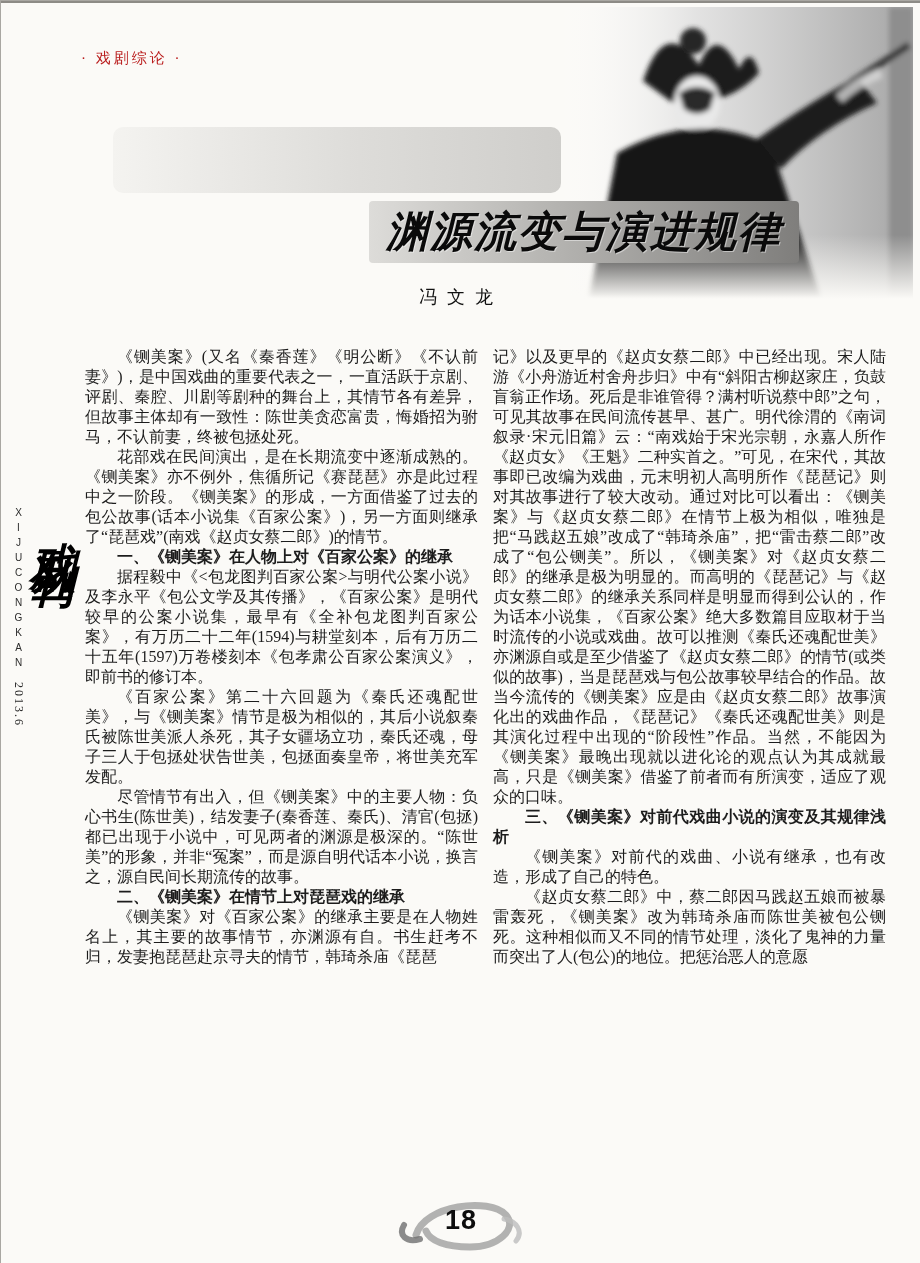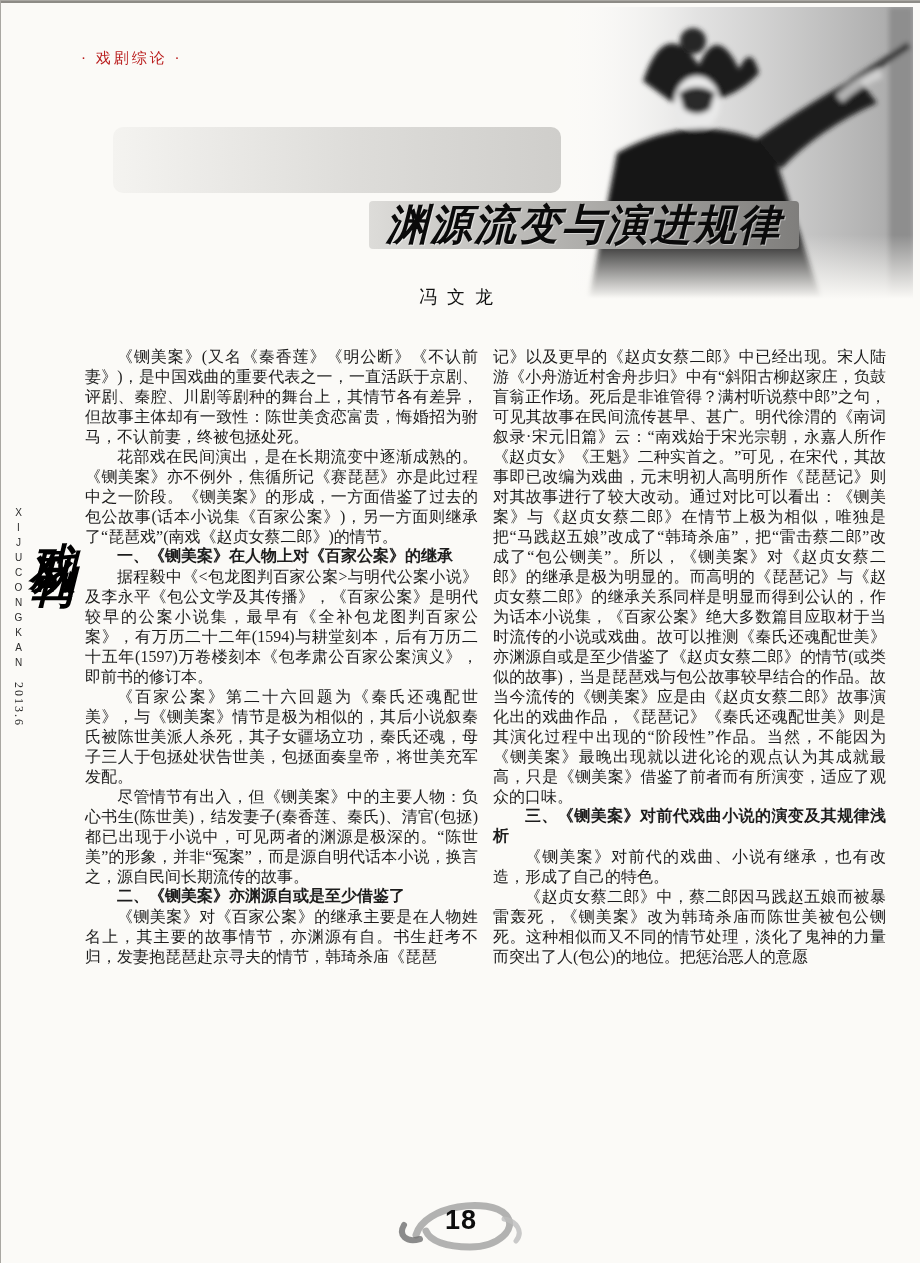--- a/index.html
+++ b/index.html
@@ -28,21 +28,21 @@
     border-radius:10px;z-index:2;
   }
   .title-line1{
     position:absolute;left:126px;top:104px;z-index:3;margin:0;
     font-family:"DejaVu Serif",serif;font-style:italic;font-weight:700;
     color:#000;white-space:nowrap;
   }
   .title-line1 .t-main{font-size:60px;letter-spacing:2px;}
   .title-line1 .t-suffix{font-size:46px;letter-spacing:4px;}
   .title-bar2{
-    position:absolute;left:368px;top:200px;width:430px;height:48px;
+    position:absolute;left:368px;top:200px;width:430px;height:62px;
     background:linear-gradient(90deg,#dddcd9 0%,#b3b2af 45%,#7f7e7c 100%);
     border-radius:4px;z-index:3;
     display:flex;align-items:center;justify-content:center;
   }
   .title-line2{
     margin:0;font-family:"DejaVu Serif",serif;font-style:italic;font-weight:700;
     font-size:42px;letter-spacing:2px;color:#0a0a0a;
     text-shadow:1px 1px 0 rgba(255,255,255,.45);
     white-space:nowrap;
   }
@@ -68,21 +68,21 @@
   .col{
     position:absolute;top:346px;width:393px;
     font-size:16px;line-height:20px;
     text-align:justify;color:#1c1c1c;
   }
   .col-left{left:84px;}
   .col-right{left:492px;}
   .col p{margin:0;text-indent:2em;}
   .col p.continuation{text-indent:0;}
   .col p.heading{
-    font-family:Liberation Mono, monospace;
+    font-family:Liberation Serif, serif;
     font-weight:700;
   }
   
   .footer{
     position:absolute;left:50%;top:1190px;transform:translateX(-50%);
     width:150px;height:66px;z-index:2;
   }
   .swirl{position:absolute;left:0;top:0;}
   .page-number{
     position:absolute;left:0;right:0;top:14px;margin:0;
@@ -148,21 +148,21 @@
     <div class="cal">戏剧丛刊</div>
   </aside>
 
   <main class="col col-left">
     <p>《铡美案》(又名《秦香莲》《明公断》《不认前妻》)，是中国戏曲的重要代表之一，一直活跃于京剧、评剧、秦腔、川剧等剧种的舞台上，其情节各有差异，但故事主体却有一致性：陈世美贪恋富贵，悔婚招为驸马，不认前妻，终被包拯处死。</p>
     <p>花部戏在民间演出，是在长期流变中逐渐成熟的。《铡美案》亦不例外，焦循所记《赛琵琶》亦是此过程中之一阶段。《铡美案》的形成，一方面借鉴了过去的包公故事(话本小说集《百家公案》)，另一方面则继承了“琵琶戏”(南戏《赵贞女蔡二郎》)的情节。</p>
     <p class="heading">一、《铡美案》在人物上对《百家公案》的继承</p>
     <p>据程毅中《&lt;包龙图判百家公案&gt;与明代公案小说》及李永平《包公文学及其传播》，《百家公案》是明代较早的公案小说集，最早有《全补包龙图判百家公案》，有万历二十二年(1594)与耕堂刻本，后有万历二十五年(1597)万卷楼刻本《包孝肃公百家公案演义》，即前书的修订本。</p>
     <p>《百家公案》第二十六回题为《秦氏还魂配世美》，与《铡美案》情节是极为相似的，其后小说叙秦氏被陈世美派人杀死，其子女疆场立功，秦氏还魂，母子三人于包拯处状告世美，包拯面奏皇帝，将世美充军发配。</p>
     <p>尽管情节有出入，但《铡美案》中的主要人物：负心书生(陈世美)，结发妻子(秦香莲、秦氏)、清官(包拯)都已出现于小说中，可见两者的渊源是极深的。“陈世美”的形象，并非“冤案”，而是源自明代话本小说，换言之，源自民间长期流传的故事。</p>
-    <p class="heading">二、《铡美案》亦渊源自或是至少借鉴了</p>
+    <p class="heading">二、《铡美案》在情节上对琵琶戏的继承</p>
     <p>《铡美案》对《百家公案》的继承主要是在人物姓名上，其主要的故事情节，亦渊源有自。书生赶考不归，发妻抱琵琶赴京寻夫的情节，韩琦杀庙《琵琶</p>
   </main>
 
   <main class="col col-right">
     <p class="continuation">记》以及更早的《赵贞女蔡二郎》中已经出现。宋人陆游《小舟游近村舍舟步归》中有“斜阳古柳赵家庄，负鼓盲翁正作场。死后是非谁管得？满村听说蔡中郎”之句，可见其故事在民间流传甚早、甚广。明代徐渭的《南词叙录·宋元旧篇》云：“南戏始于宋光宗朝，永嘉人所作《赵贞女》《王魁》二种实首之。”可见，在宋代，其故事即已改编为戏曲，元末明初人高明所作《琵琶记》则对其故事进行了较大改动。通过对比可以看出：《铡美案》与《赵贞女蔡二郎》在情节上极为相似，唯独是把“马践赵五娘”改成了“韩琦杀庙”，把“雷击蔡二郎”改成了“包公铡美”。所以，《铡美案》对《赵贞女蔡二郎》的继承是极为明显的。而高明的《琵琶记》与《赵贞女蔡二郎》的继承关系同样是明显而得到公认的，作为话本小说集，《百家公案》绝大多数篇目应取材于当时流传的小说或戏曲。故可以推测《秦氏还魂配世美》亦渊源自或是至少借鉴了《赵贞女蔡二郎》的情节(或类似的故事)，当是琵琶戏与包公故事较早结合的作品。故当今流传的《铡美案》应是由《赵贞女蔡二郎》故事演化出的戏曲作品，《琵琶记》《秦氏还魂配世美》则是其演化过程中出现的“阶段性”作品。当然，不能因为《铡美案》最晚出现就以进化论的观点认为其成就最高，只是《铡美案》借鉴了前者而有所演变，适应了观众的口味。</p>
     <p class="heading">三、《铡美案》对前代戏曲小说的演变及其规律浅析</p>
     <p>《铡美案》对前代的戏曲、小说有继承，也有改造，形成了自己的特色。</p>
     <p>《赵贞女蔡二郎》中，蔡二郎因马践赵五娘而被暴雷轰死，《铡美案》改为韩琦杀庙而陈世美被包公铡死。这种相似而又不同的情节处理，淡化了鬼神的力量而突出了人(包公)的地位。把惩治恶人的意愿</p>
   </main>
 

